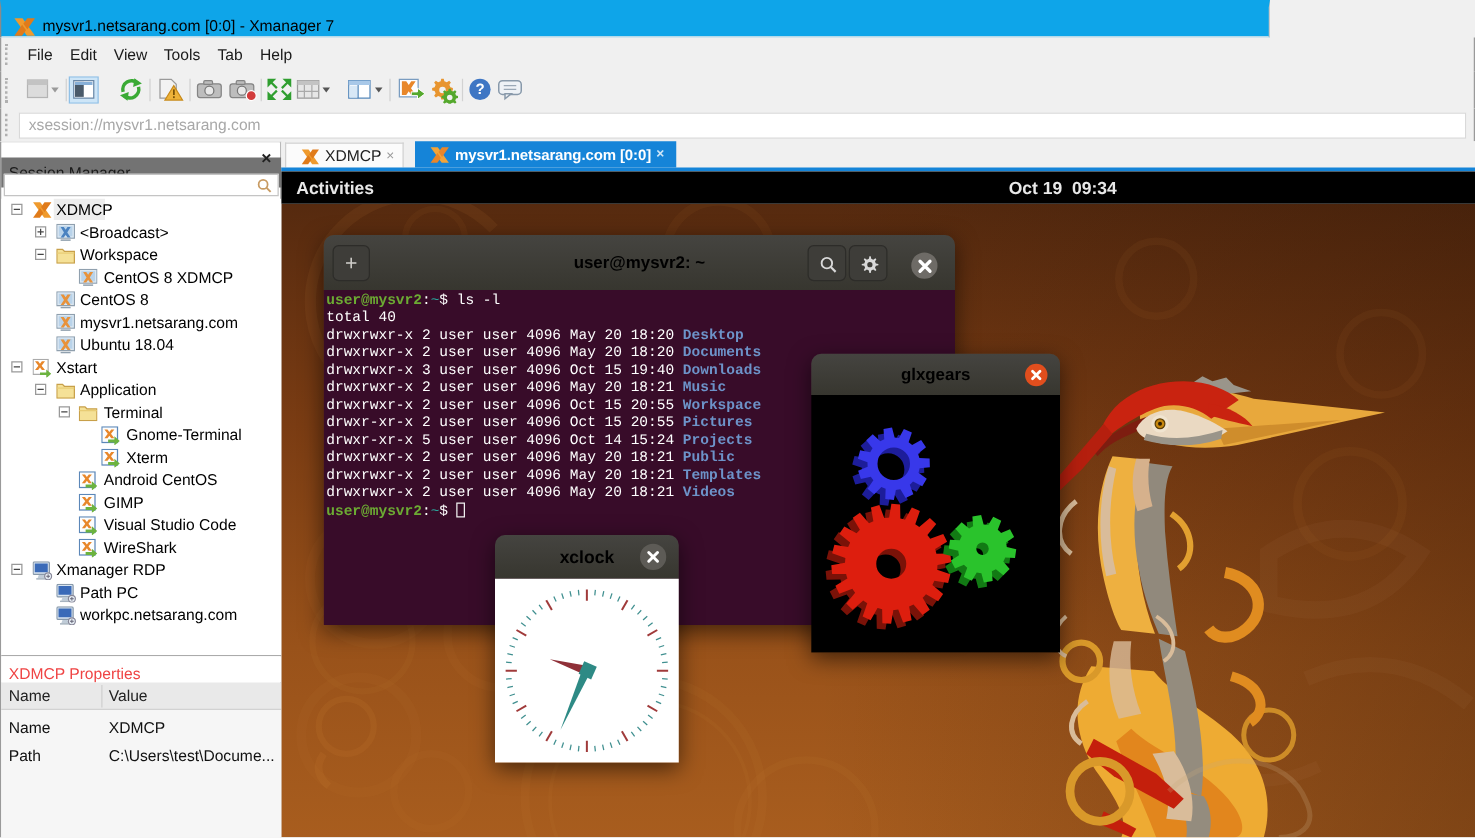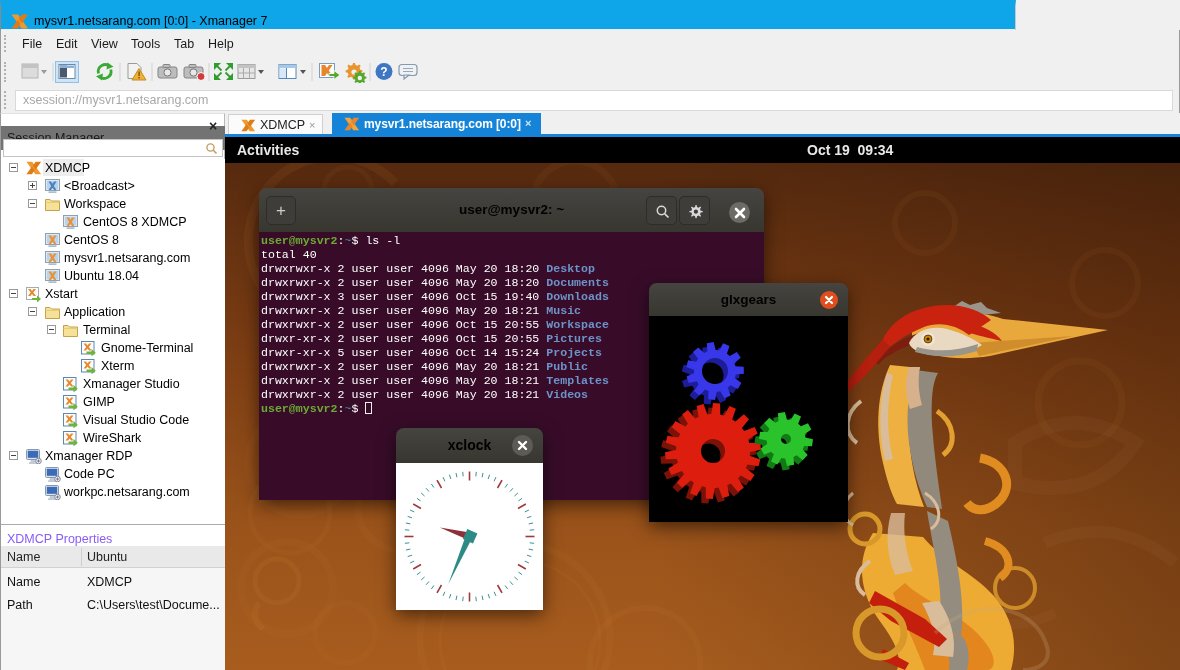--- a/index.html
+++ b/index.html
@@ -25,21 +25,21 @@
 #tree { left:0; top:45px; width:224px; height:366px; background:#fff; }
 .trow { position:absolute; height:18px; width:224px; }
 .trow .lbl { position:absolute; top:0; height:18px; line-height:18px; font-size:12.5px; color:#000; white-space:nowrap; }
 .exp { position:absolute; top:4px; width:9px; height:9px; border:1px solid #999; background:#fff; }
 .exp i { position:absolute; left:1px; top:3px; width:5px; height:1px; background:#444; }
 .exp.plus b { position:absolute; left:3px; top:1px; width:1px; height:5px; background:#444; }
 .ticon { position:absolute; top:2px; width:14px; height:14px; }
 
 #propsep { left:0; top:410px; width:224px; height:1px; background:#ababab; }
 #propheader { left:0; top:411px; width:224px; height:21px; background:#fff; }
-#propheader span { position:absolute; left:6px; top:4px; height:21px; line-height:21px; font-size:12.5px; color:#8b5cf6; }
+#propheader span { position:absolute; left:6px; top:4px; height:21px; line-height:21px; font-size:12.5px; color:#ef4444; }
 #tblhead { left:0; top:432px; width:224px; height:22px; background:#e9e9e9; border-bottom:1px solid #d2d2d2; }
 #tblhead .c1 { position:absolute; left:6px; top:0; height:22px; line-height:22px; font-size:12.5px; color:#222; }
 #tblhead .c2 { position:absolute; left:86px; top:0; height:22px; line-height:22px; font-size:12.5px; color:#222; }
 #tblhead .div { position:absolute; left:80px; top:2px; width:1px; height:18px; background:#cfcfcf; }
 #tblbody { left:0; top:454px; width:224px; height:103px; background:#f6f6f6; }
 .prow { position:absolute; width:224px; height:19px; }
 .prow .k { position:absolute; left:6px; height:19px; line-height:19px; font-size:12.5px; color:#111; }
 .prow .v { position:absolute; left:86px; height:19px; line-height:19px; font-size:12.5px; color:#111; white-space:nowrap; }
 
 #tabbar { left:225px; top:113px; width:955px; height:21px; background:#f0f0f0; }
@@ -331,21 +331,21 @@
             <path d="M5.5,10.5 L10.5,10.5 L10.5,8 L14.8,11.7 L10.5,15.4 L10.5,13 L5.5,13 Z" fill="#6cb33f"></path>
           </svg></div>
         <span class="lbl" style="left:100px">Xterm</span>
       </div>
       <div class="trow" style="top:216px">
         <div class="ticon" style="left:62px"><svg width="15" height="15" viewBox="0 0 15 15">
             <rect x="0.5" y="0.5" width="12.5" height="12.5" fill="#fdfdfd" stroke="#5b87b8"></rect>
             <path d="M2.5,2.5 L5,2.5 L6.5,4.5 L8,2.5 L10.5,2.5 L7.8,6 L10.5,9.5 L8,9.5 L6.5,7.5 L5,9.5 L2.5,9.5 L5.2,6 Z" fill="#e8872a"></path>
             <path d="M5.5,10.5 L10.5,10.5 L10.5,8 L14.8,11.7 L10.5,15.4 L10.5,13 L5.5,13 Z" fill="#6cb33f"></path>
           </svg></div>
-        <span class="lbl" style="left:82px">Xmanager Studio</span>
+        <span class="lbl" style="left:82px">Android CentOS</span>
       </div>
       <div class="trow" style="top:234px">
         <div class="ticon" style="left:62px"><svg width="15" height="15" viewBox="0 0 15 15">
             <rect x="0.5" y="0.5" width="12.5" height="12.5" fill="#fdfdfd" stroke="#5b87b8"></rect>
             <path d="M2.5,2.5 L5,2.5 L6.5,4.5 L8,2.5 L10.5,2.5 L7.8,6 L10.5,9.5 L8,9.5 L6.5,7.5 L5,9.5 L2.5,9.5 L5.2,6 Z" fill="#e8872a"></path>
             <path d="M5.5,10.5 L10.5,10.5 L10.5,8 L14.8,11.7 L10.5,15.4 L10.5,13 L5.5,13 Z" fill="#6cb33f"></path>
           </svg></div>
         <span class="lbl" style="left:82px">GIMP</span>
       </div>
       <div class="trow" style="top:252px">
@@ -380,41 +380,41 @@
       </div>
       <div class="trow" style="top:306px">
         <div class="ticon" style="left:44px"><svg width="16" height="15" viewBox="0 0 16 15">
             <rect x="0.5" y="0.5" width="13" height="10" rx="1" fill="#d8e4f0" stroke="#8899aa"></rect>
             <rect x="1.8" y="1.8" width="10.4" height="7" fill="#3a6ab8"></rect>
             <path d="M4,13.5 L10,13.5 L9,11 L5,11 Z" fill="#c0ccd8"></path>
             <rect x="3" y="13.5" width="8" height="1.2" fill="#a8b4c0"></rect>
             <circle cx="12.5" cy="12" r="2.8" fill="#e8eff6" stroke="#889"></circle>
             <path d="M11,12 L14,12 M12.5,10.5 L12.5,13.5" stroke="#667" stroke-width="0.8"></path>
           </svg></div>
-        <span class="lbl" style="left:63px">Code PC</span>
+        <span class="lbl" style="left:63px">Path PC</span>
       </div>
       <div class="trow" style="top:324px">
         <div class="ticon" style="left:44px"><svg width="16" height="15" viewBox="0 0 16 15">
             <rect x="0.5" y="0.5" width="13" height="10" rx="1" fill="#d8e4f0" stroke="#8899aa"></rect>
             <rect x="1.8" y="1.8" width="10.4" height="7" fill="#3a6ab8"></rect>
             <path d="M4,13.5 L10,13.5 L9,11 L5,11 Z" fill="#c0ccd8"></path>
             <rect x="3" y="13.5" width="8" height="1.2" fill="#a8b4c0"></rect>
             <circle cx="12.5" cy="12" r="2.8" fill="#e8eff6" stroke="#889"></circle>
             <path d="M11,12 L14,12 M12.5,10.5 L12.5,13.5" stroke="#667" stroke-width="0.8"></path>
           </svg></div>
         <span class="lbl" style="left:63px">workpc.netsarang.com</span>
       </div>
     </div>
   <div class="abs" id="propsep"></div>
   <div class="abs" id="propheader">
       <span>XDMCP Properties</span>
     </div>
   <div class="abs" id="tblhead">
       <span class="c1">Name</span>
-      <span class="c2">Ubuntu</span>
+      <span class="c2">Value</span>
       <i class="div"></i>
     </div>
   <div class="abs" id="tblbody">
     <div class="prow" style="top:5px">
         <span class="k">Name</span>
         <span class="v">XDMCP</span>
       </div>
     <div class="prow" style="top:28px">
         <span class="k">Path</span>
         <span class="v">C:\Users\test\Docume...</span>

